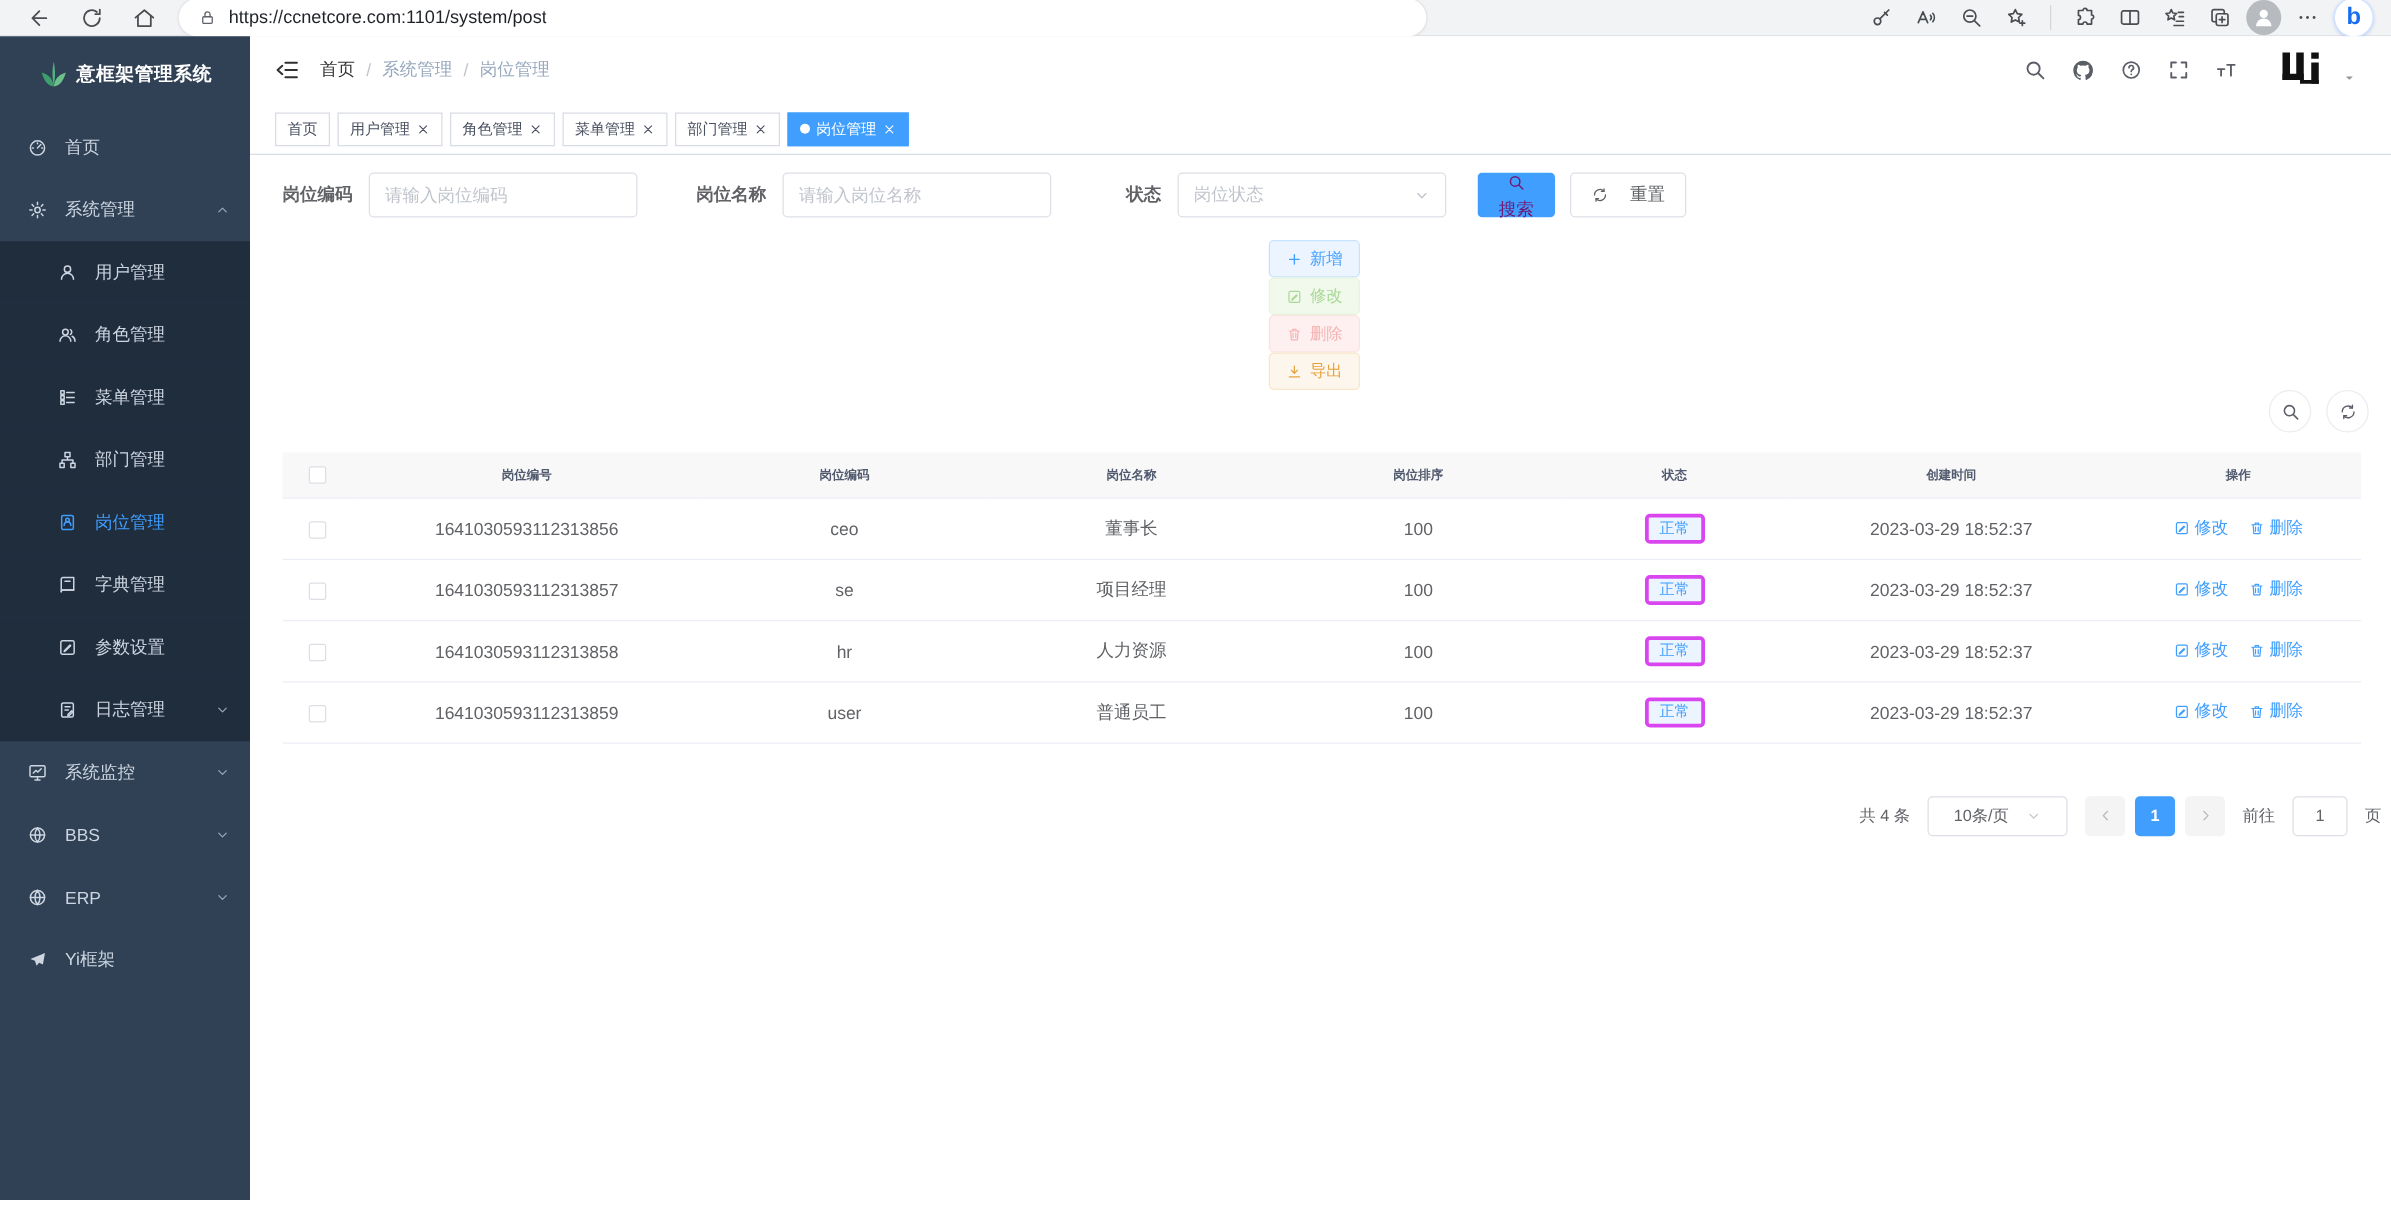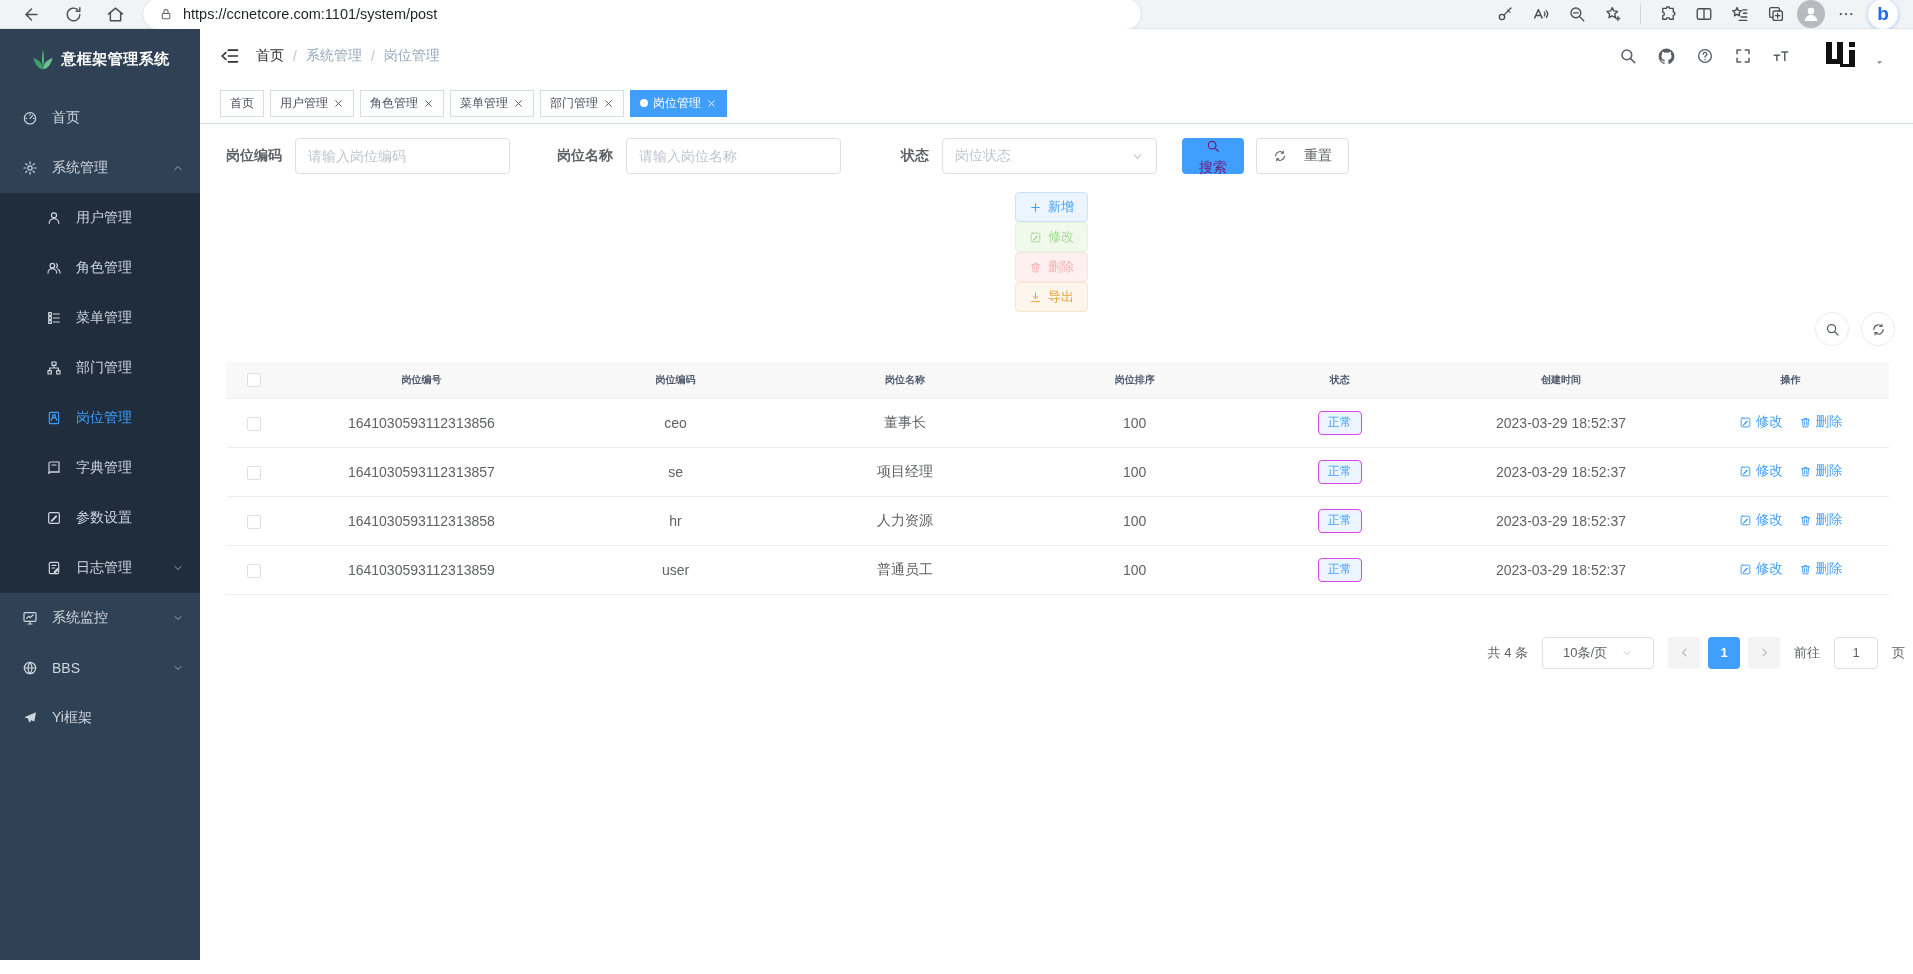--- a/index.html
+++ b/index.html
@@ -89,21 +89,21 @@
   .circle-btn svg { width:15px; height:15px; }
   .tb-right { margin-left:auto; display:flex; gap:12px; margin-right:-6px; }
 
   table.grid { width:100%; border-collapse:collapse; margin-top:16px; table-layout:fixed; }
   .grid th { background:#f8f8f9; color:#515a6e; font-size:10px; font-weight:bold; height:36px; text-align:center; }
   .grid td { height:49px; text-align:center; color:#606266; font-size:14px; border-bottom:1px solid #ebeef5; }
   .grid tr.hrow th { border-bottom:1px solid #ebeef5; }
   .col-cb { width:56px; } .col-id { width:17%; } .col-code { width:14%; } .col-name { width:14%; }
   .col-sort { width:14%; } .col-status { width:11%; } .col-time { width:16%; } .col-op { width:12%; }
   .cbx { width:14px; height:14px; border:1px solid #dcdfe6; border-radius:2px; background:#fff; display:inline-block; vertical-align:middle; cursor:pointer; }
-  .badge { display:inline-flex; align-items:center; height:24px; padding:0 9px; background:#ecf5ff; border:1px solid #d946ef; color:#409eff; border-radius:4px; font-size:12px; }
+  .badge { display:inline-flex; align-items:center; height:24px; padding:0 9px; background:#ecf5ff; border:3px solid #d946ef; color:#409eff; border-radius:4px; font-size:12px; }
   .link { color:#409eff; font-size:13.5px; display:inline-flex; align-items:center; gap:4px; cursor:pointer; }
   .link + .link { margin-left:12px; }
   .link .bic { width:13px; height:13px; }
 
   .pager { margin-top:42px; display:flex; align-items:center; justify-content:flex-end; gap:14px; color:#606266; font-size:13px; margin-right:-16px; }
   .p-sizer { width:112px; height:32px; border:1px solid #dcdfe6; border-radius:4px; display:flex; align-items:center; justify-content:center; gap:14px; color:#606266; cursor:pointer; background:#fff; }
   .p-sizer .chev { width:12px; height:12px; color:#c0c4cc; }
   .p-btn { width:32px; height:32px; border-radius:4px; background:#f4f4f5; color:#b6b9bf; display:inline-flex; align-items:center; justify-content:center; cursor:pointer; }
   .p-btn svg { width:13px; height:13px; }
   .p-page { width:32px; height:32px; border-radius:4px; background:#409eff; color:#fff; font-weight:bold; display:inline-flex; align-items:center; justify-content:center; cursor:pointer; }
@@ -348,20 +348,34 @@
           </span>
      </div>
         <div class="menu-item">
        <span class="ic mi-icon">
             <svg viewBox="0 0 24 24" fill="none" stroke="currentColor" stroke-width="1.8" stroke-linecap="round" stroke-linejoin="round">
               <circle cx="12" cy="12" r="8.5"></circle>
               <path d="M3.5 12h17M12 3.5a13.5 13.5 0 0 1 0 17M12 3.5a13.5 13.5 0 0 0 0 17"></path>
             </svg>
           </span>
        <span class="mi-label">BBS</span>
+          <span class="ic mi-arrow">
+            <svg viewBox="0 0 24 24" fill="none" stroke="currentColor" stroke-width="2" stroke-linecap="round" stroke-linejoin="round">
+              <path d="M6 9l6 6 6-6"></path>
+            </svg>
+          </span>
+     </div>
+        <div class="menu-item">
+       <span class="ic mi-icon">
+            <svg viewBox="0 0 24 24" fill="none" stroke="currentColor" stroke-width="1.8" stroke-linecap="round" stroke-linejoin="round">
+              <circle cx="12" cy="12" r="8.5"></circle>
+              <path d="M3.5 12h17M12 3.5a13.5 13.5 0 0 1 0 17M12 3.5a13.5 13.5 0 0 0 0 17"></path>
+            </svg>
+          </span>
+       <span class="mi-label">ERP</span>
           <span class="ic mi-arrow">
             <svg viewBox="0 0 24 24" fill="none" stroke="currentColor" stroke-width="2" stroke-linecap="round" stroke-linejoin="round">
               <path d="M6 9l6 6 6-6"></path>
             </svg>
           </span>
      </div>
         <div class="menu-item">
        <span class="ic mi-icon">
             <svg viewBox="0 0 24 24" fill="none" stroke="currentColor" stroke-width="1.8" stroke-linecap="round" stroke-linejoin="round">
               <path d="M21 3.5L3.5 10.8l5.4 2.1 2 6.1 3-3.7 4.6 2.1z" fill="currentColor" stroke="none"></path>

